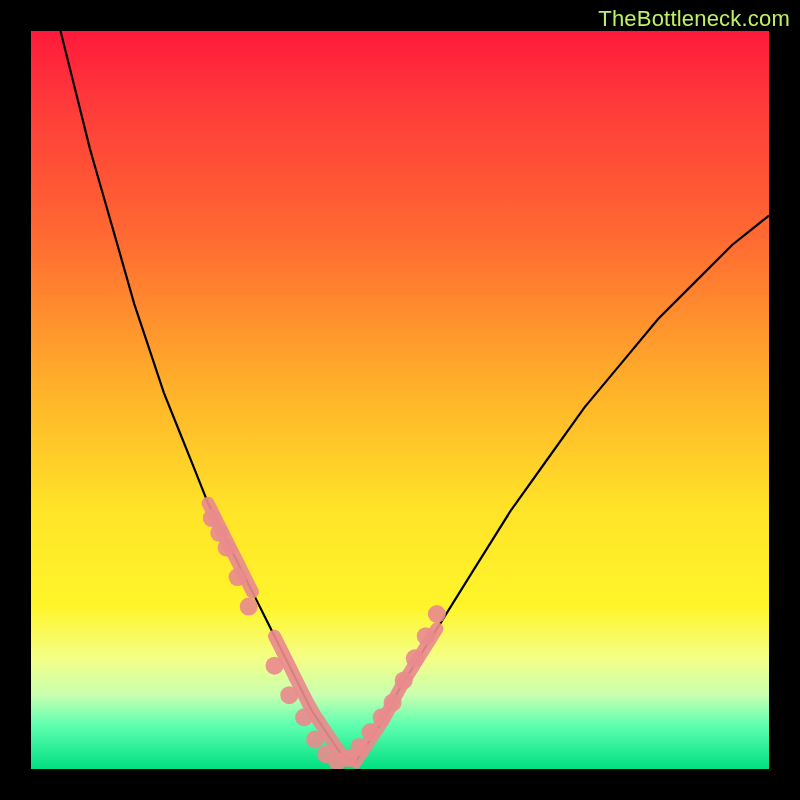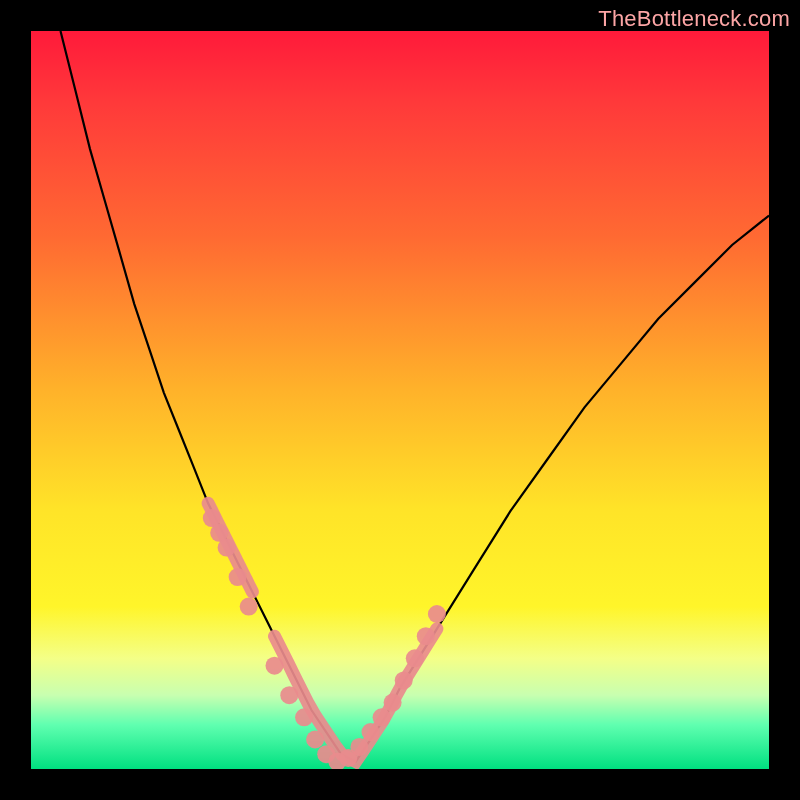--- a/index.html
+++ b/index.html
@@ -36,21 +36,21 @@
       #f4ff87 85%,
       #c8ffb0 90%,
       #60ffb0 94%,
       #00e080 100%
     );
   }
   .watermark {
     position: absolute;
     top: 6px;
     right: 10px;
-    color: #fca5a5;
+    color: #bef264;
     font-size: 22px;
     font-weight: 500;
     letter-spacing: 0.2px;
     user-select: none;
   }
   svg.curve {
     position: absolute;
     top: 0;
     left: 0;
     width: 738px;

